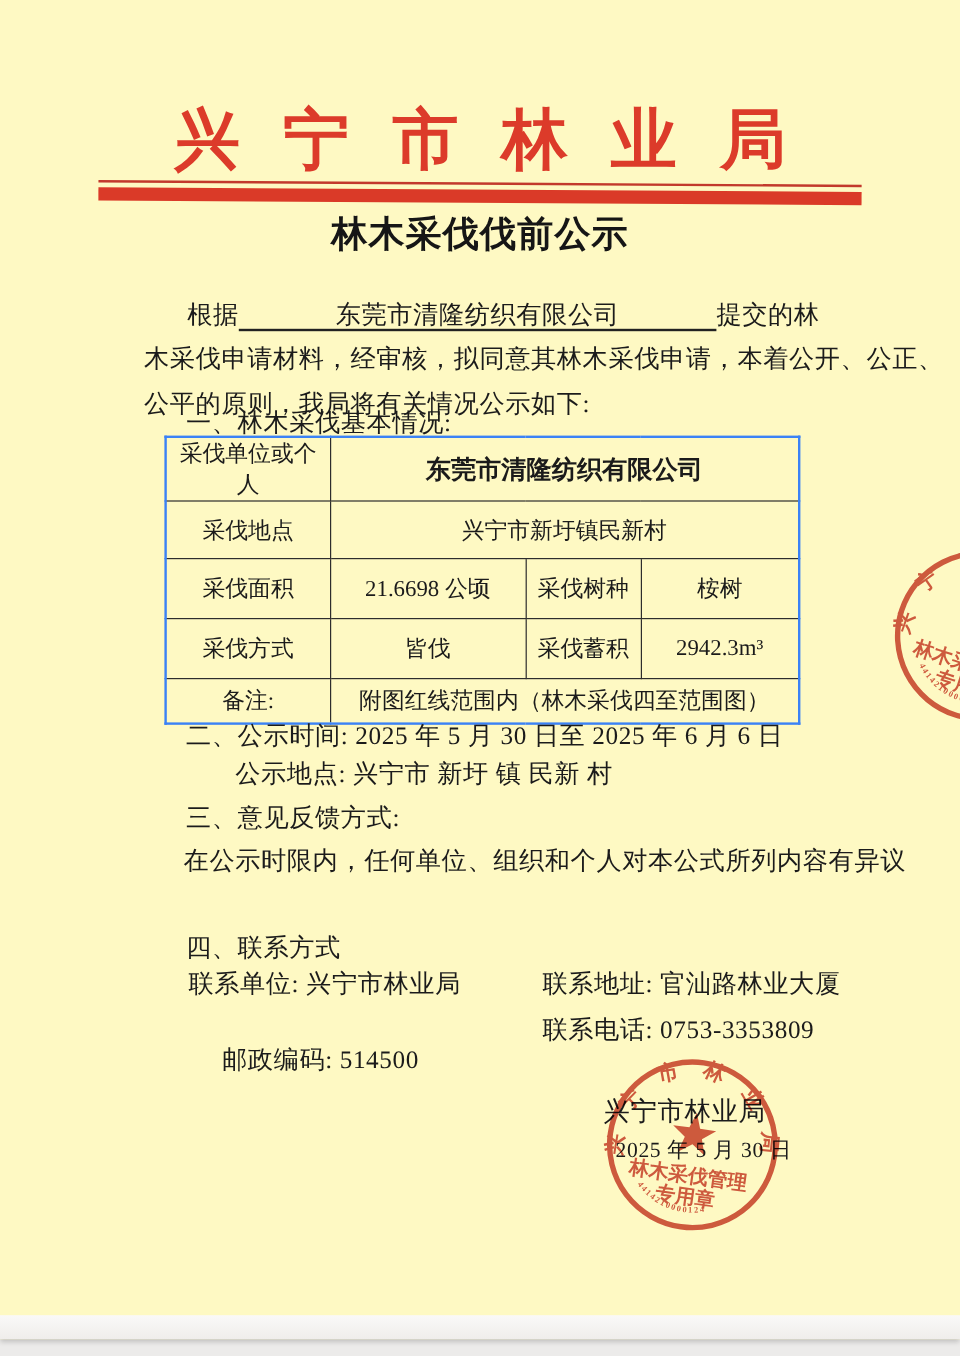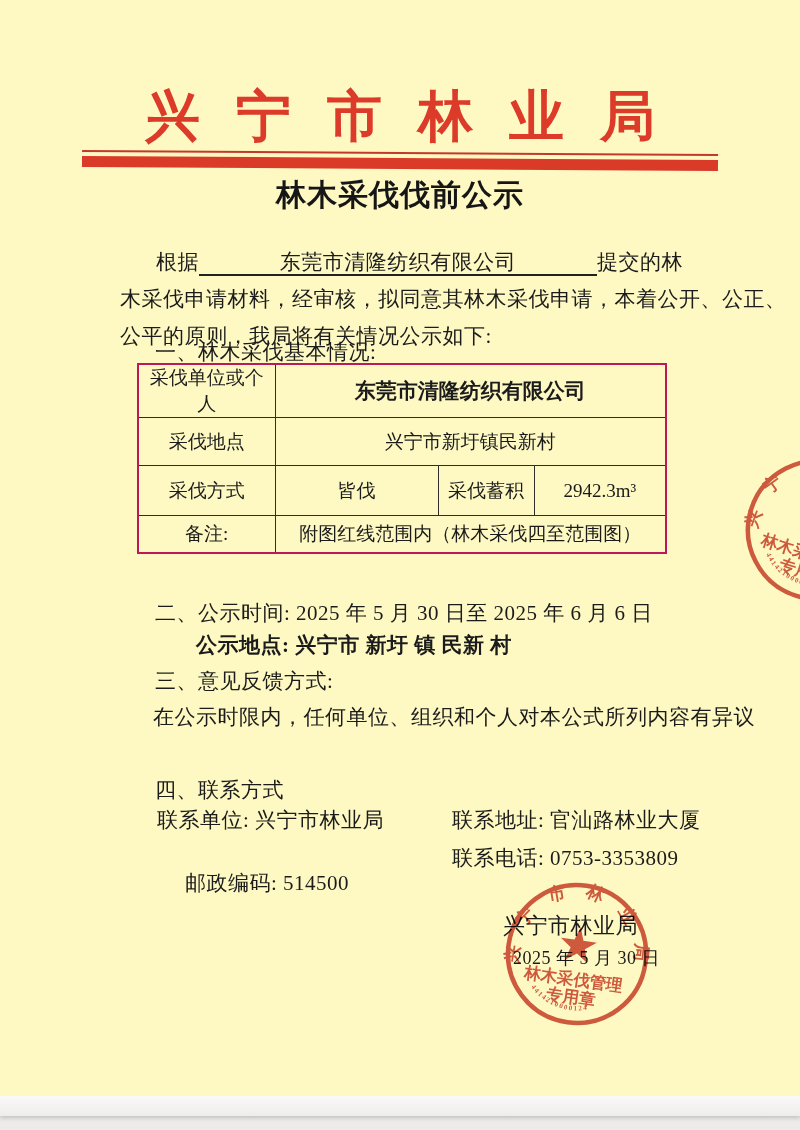--- a/index.html
+++ b/index.html
@@ -41,21 +41,21 @@
   
   table.felling{
     position:absolute;left:137px;top:363px;width:528px;
     border-collapse:collapse;table-layout:fixed;
     font-size:19px;
   }
   table.felling td{
     border:1.6px solid #2d2d2d;text-align:center;vertical-align:middle;
     padding:0 4px;overflow:hidden;
   }
-  table.felling{border:2px solid #be185d;}
+  table.felling{border:2px solid #3b82f6;}
   
   .stamp{
     position:absolute;width:170px;height:170px;
     mix-blend-mode:multiply;opacity:.88;
   }
   .stamp-main{left:492px;top:869px;transform:rotate(8deg);}
   .stamp-edge{left:732px;top:445px;transform:rotate(18deg);}
   .stamp text{font-family:"Liberation Serif","DejaVu Serif",serif;font-weight:bold;}
   .bottom-edge{
     position:absolute;left:0;top:1096px;width:800px;height:20px;
@@ -93,34 +93,40 @@
     <tbody>
         <tr style="height:42px">
       <td>采伐单位或个人</td>
       <td colspan="3" style="font-size:21px;font-weight:bold;">东莞市清隆纺织有限公司</td>
     </tr>
     <tr style="height:48px">
       <td>采伐地点</td>
       <td colspan="3">兴宁市新圩镇民新村</td>
     </tr>
     <tr style="height:50px">
+      <td>采伐面积</td>
+      <td>21.6698 公顷</td>
+      <td>采伐树种</td>
+      <td>桉树</td>
+    </tr>
+    <tr style="height:50px">
       <td>采伐方式</td>
       <td>皆伐</td>
       <td>采伐蓄积</td>
       <td>2942.3m³</td>
     </tr>
     <tr style="height:37px">
       <td>备注:</td>
       <td colspan="3">附图红线范围内（林木采伐四至范围图）</td>
     </tr>
   </tbody>
     </table>
 
   <div class="abs bodyline" style="left:155px;top:599px;">二、公示时间: 2025 年 5 月 30 日至 2025 年 6 月 6 日</div>
-  <div class="abs bodyline" style="left:196px;top:631px;font-weight:bold;">公示地点: 兴宁市 新圩 镇 民新 村</div>
+  <div class="abs bodyline" style="left:196px;top:631px;">公示地点: 兴宁市 新圩 镇 民新 村</div>
 
   <div class="abs bodyline" style="left:155px;top:667px;">三、意见反馈方式:</div>
   <div class="abs bodyline" style="left:153px;top:703px;">在公示时限内，任何单位、组织和个人对本公式所列内容有异议</div>
 
   <div class="abs bodyline" style="left:155px;top:776px;">四、联系方式</div>
   <div class="abs bodyline" style="left:157px;top:806px;">
     <span>联系单位:</span>
     <span>兴宁市林业局</span>
   </div>
   <div class="abs bodyline" style="left:452px;top:806px;">

